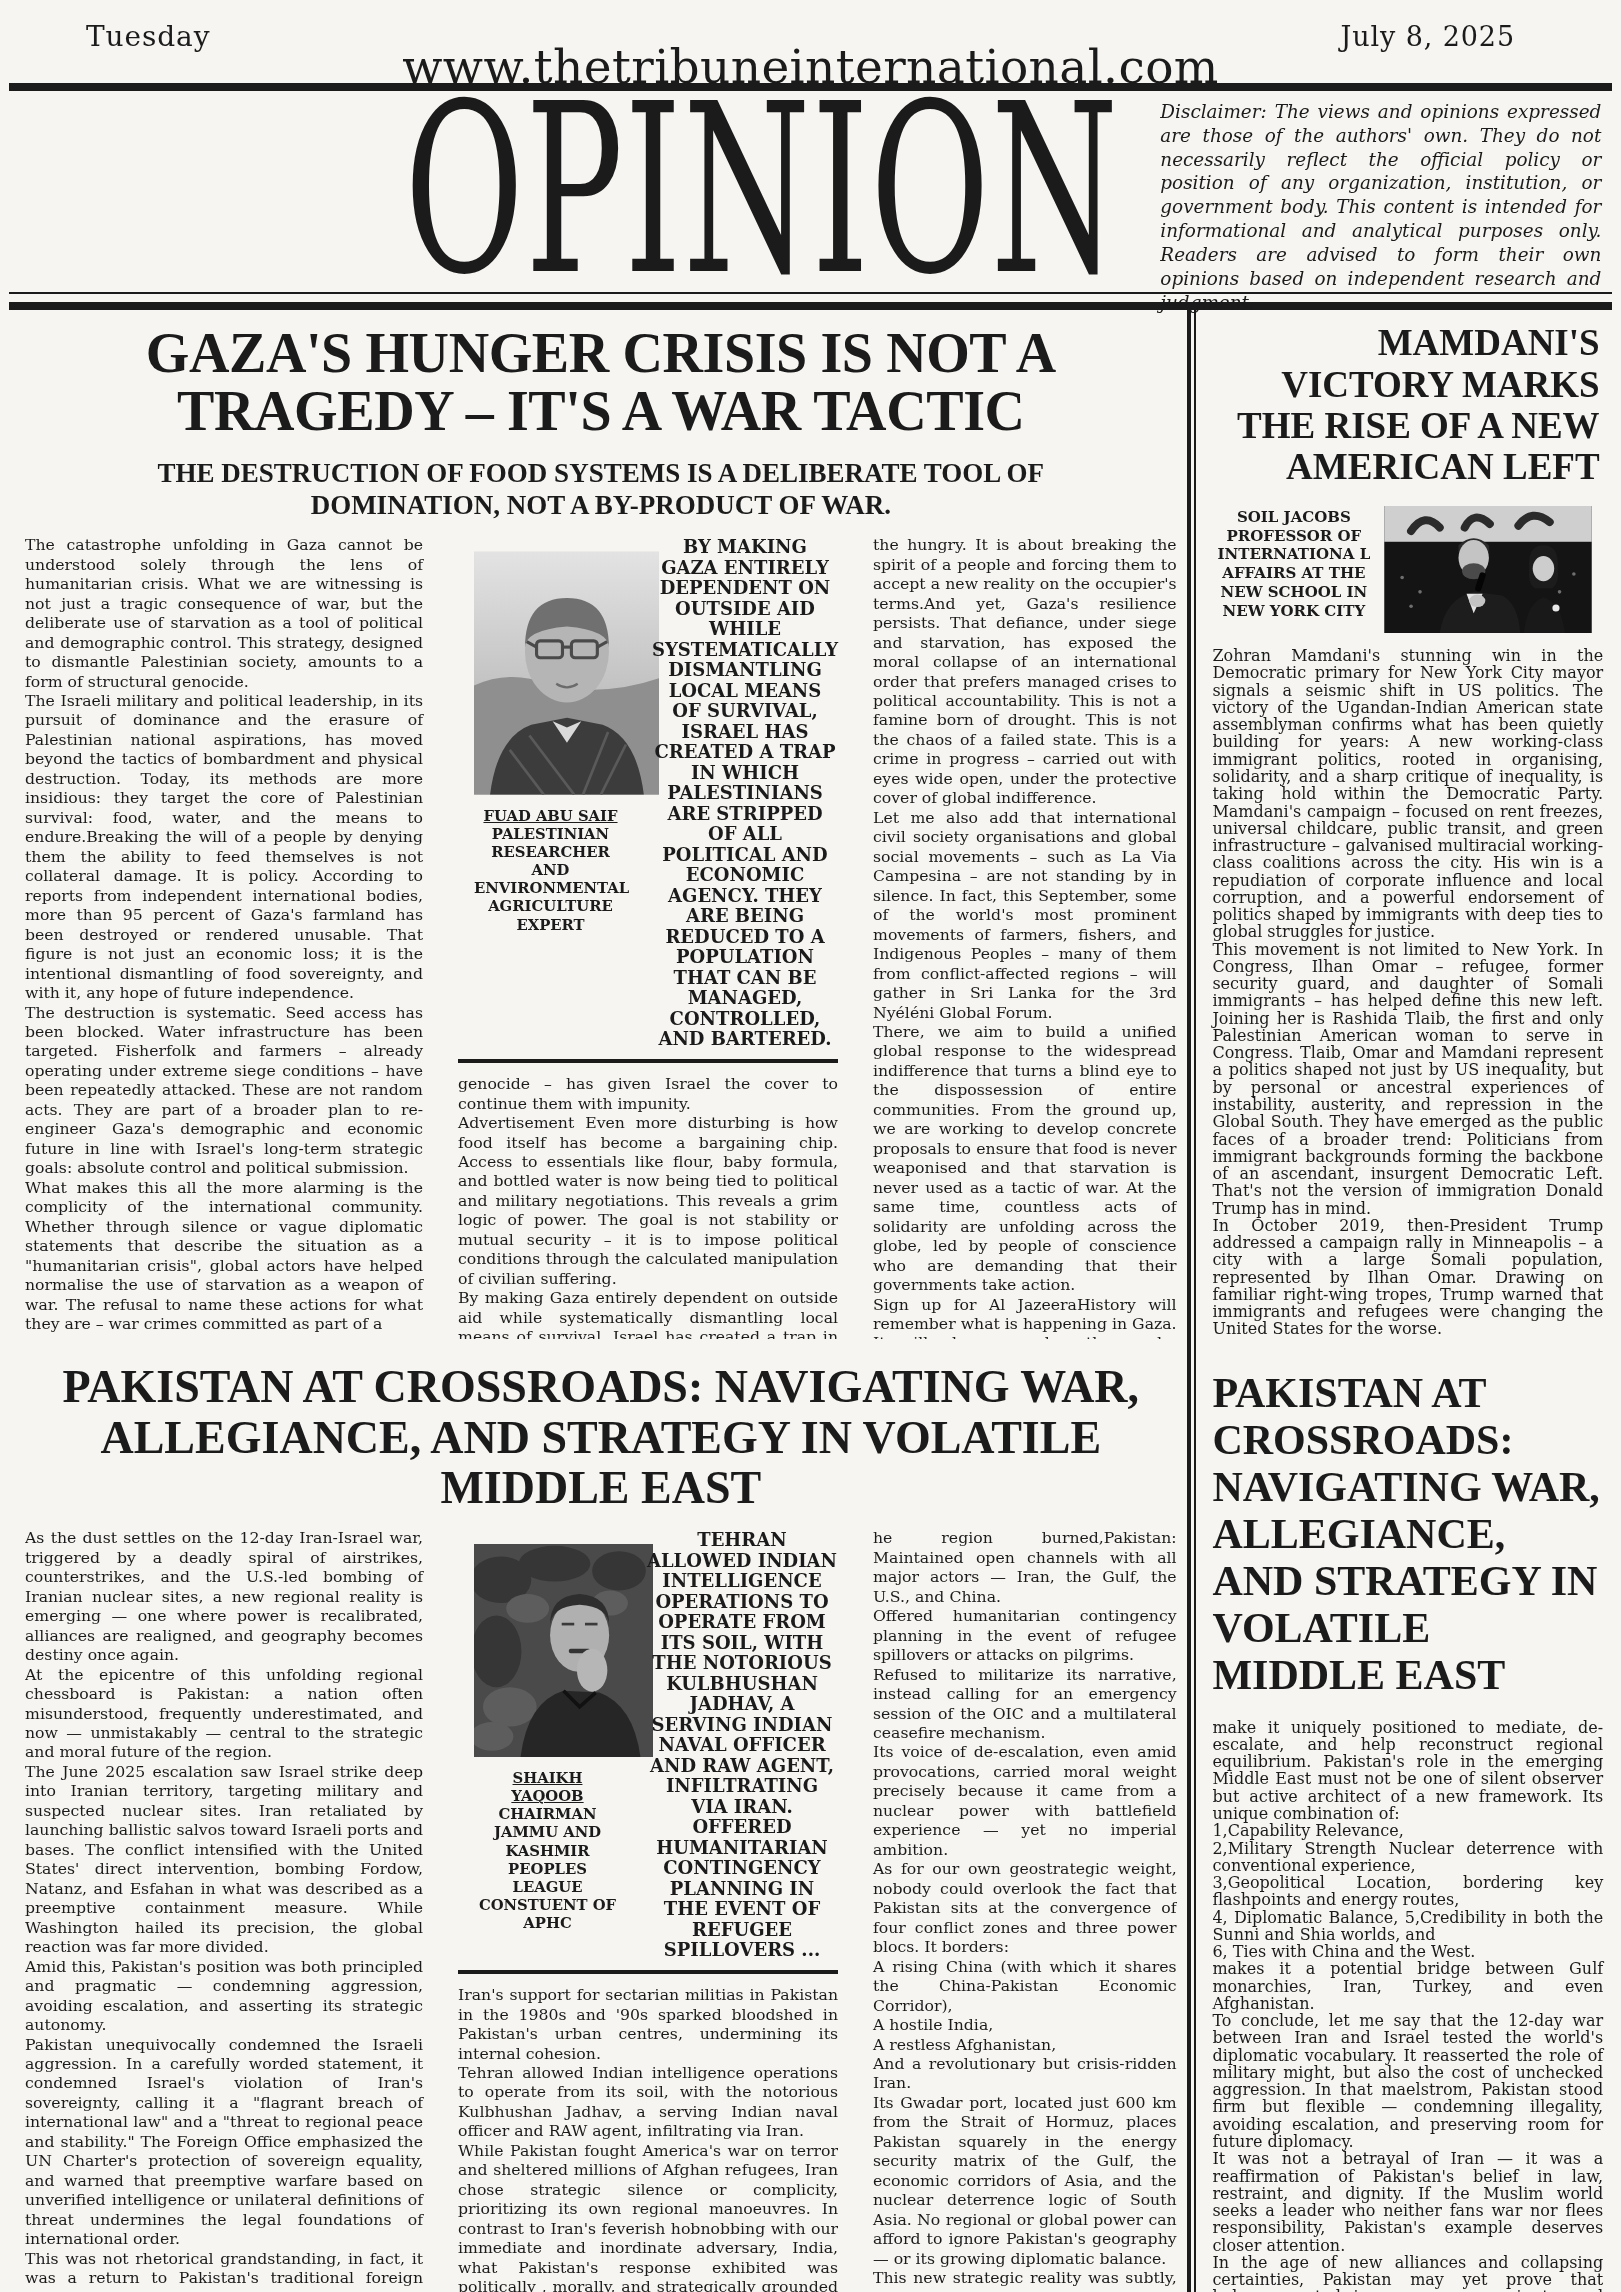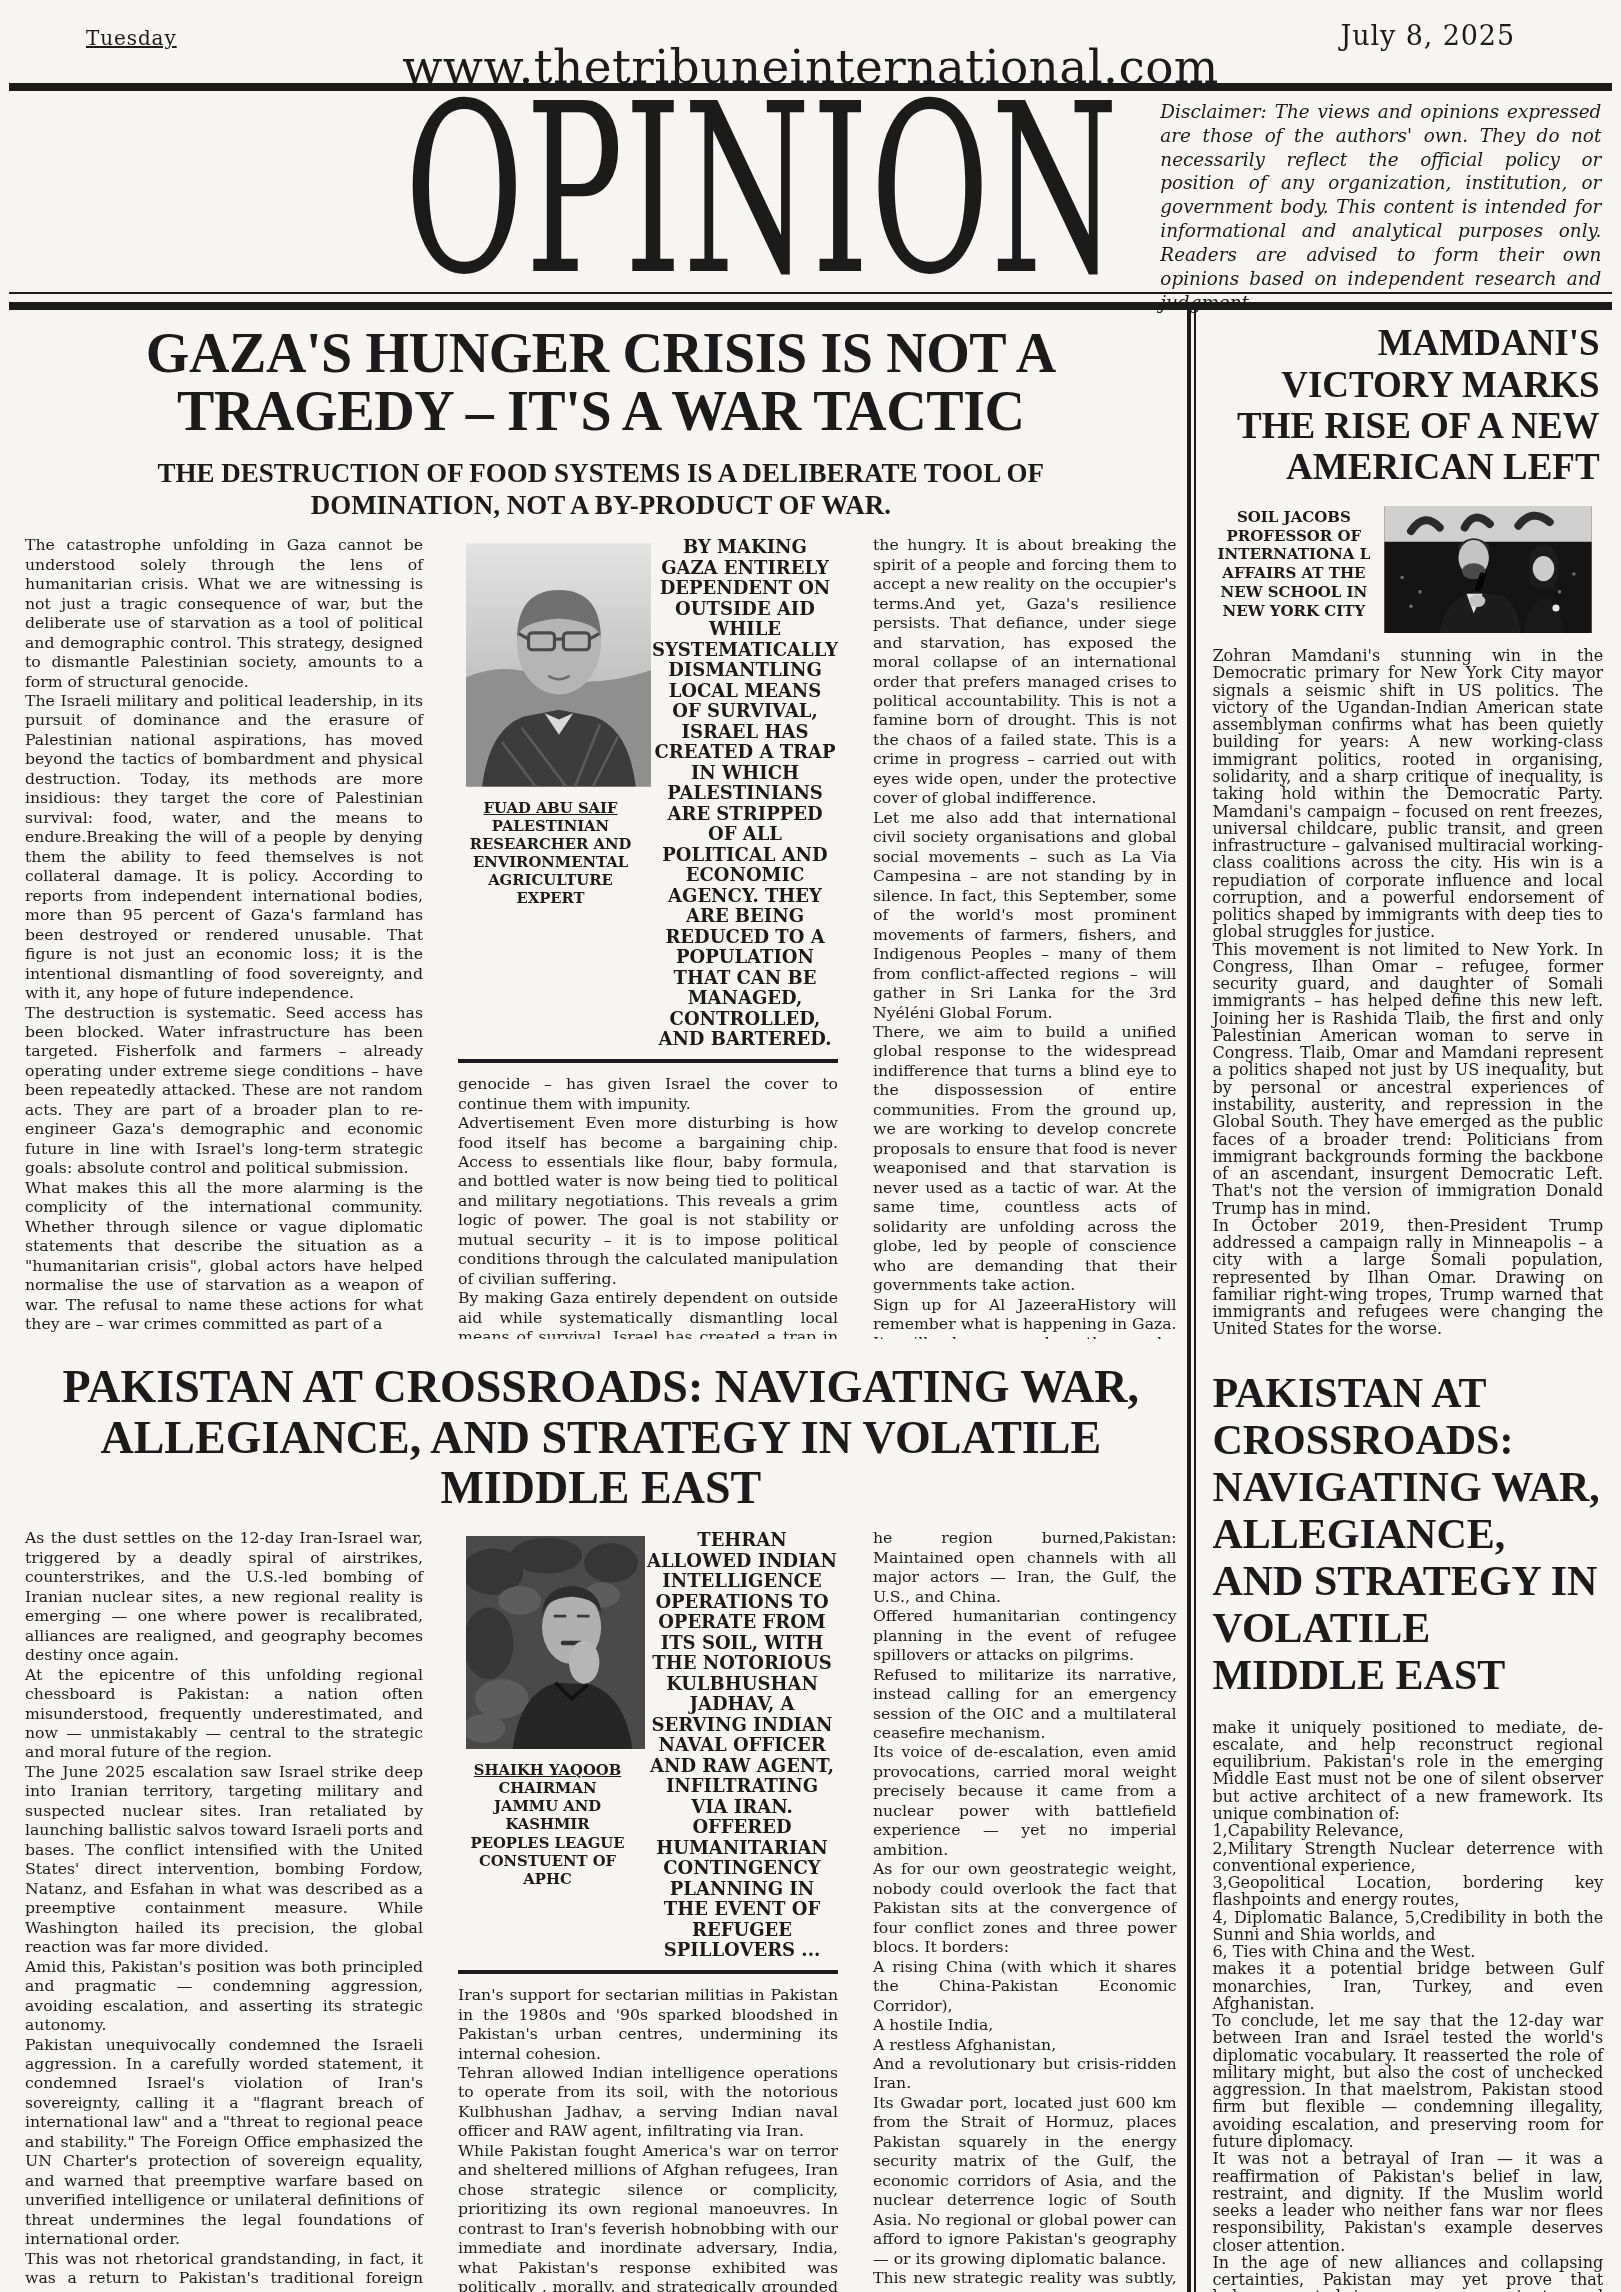--- a/index.html
+++ b/index.html
@@ -8,21 +8,21 @@
     width:1621px;height:2293px;overflow:hidden;
     background:#f6f5f1;color:#1b1b1b;
     font-family:"DejaVu Serif", serif;
     -webkit-font-smoothing:antialiased;
   }
   .page{width:1621px;height:2293px;overflow:hidden;}
 
   
   .topbar{position:relative;display:flex;justify-content:space-between;align-items:baseline;
           padding:19.7px 106px 9px 86px;height:54px;}
-  .topbar .day{font-size:20px;letter-spacing:0.9px;text-decoration:underline;}
+  .topbar .day{font-size:28px;letter-spacing:0.9px;}
   .topbar .site{position:absolute;left:50%;top:10.7px;transform:translateX(-50%);
                 font-size:47px;letter-spacing:0.4px;white-space:nowrap;margin-top:28px;}
   .topbar .date{font-size:27px;letter-spacing:0.9px;}
   .rule-xl{height:8px;background:#1b1b1b;margin:0 9px;}
 
   
   .mastrow{position:relative;height:201px;margin:0 9px;}
   .opinion{position:absolute;left:47%;top:5.4px;margin:0;
            transform:translateX(-50%) scaleX(0.62);transform-origin:top center;
            font-size:235px;line-height:0.8;font-weight:500;letter-spacing:1.8px;white-space:nowrap;}
@@ -48,21 +48,21 @@
   
   .cols{display:grid;grid-template-columns:398px 380px 1fr;column-gap:35px;
         overflow:hidden;margin-top:14.3px;}
   .g-cols{height:804px;}
   .p-cols{height:817px;}
   .body p{margin:0;font-size:15.7px;line-height:1.24;text-align:justify;}
 
   .media-row{display:grid;column-gap:9px;align-items:start;}
   .mr-gaza{grid-template-columns:185px 1fr;}
   .mr-pak{grid-template-columns:179px 1fr;}
-  figure{margin:8px;}
+  figure{margin:16px;}
   .caption{display:block;text-align:center;font-weight:700;font-size:14.8px;line-height:1.22;margin-top:9px;}
   .cap-name{display:block;text-decoration:underline;}
   .cap-role{display:block;}
   .pullquote{font-weight:700;font-size:18px;line-height:1.14;text-align:center;padding-top:1.8px;}
   .rule-mid{height:4.5px;background:#1b1b1b;margin:9px 0 10.7px;}
 
   
   .vsep{width:9px;height:100%;
         background:linear-gradient(to right,#1b1b1b 0 3.6px,transparent 3.6px 7.2px,#1b1b1b 7.2px 9px);}
   .sidebar{overflow:hidden;padding:0 1.8px 0 5.4px;}

